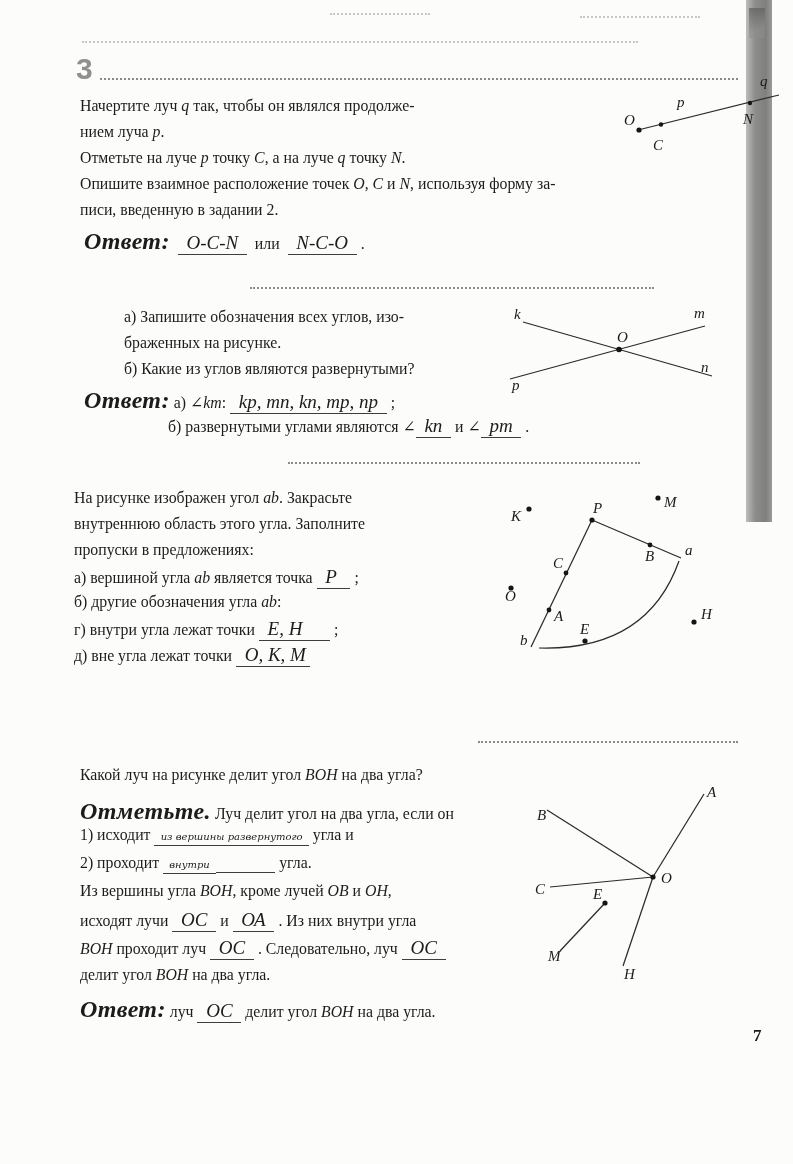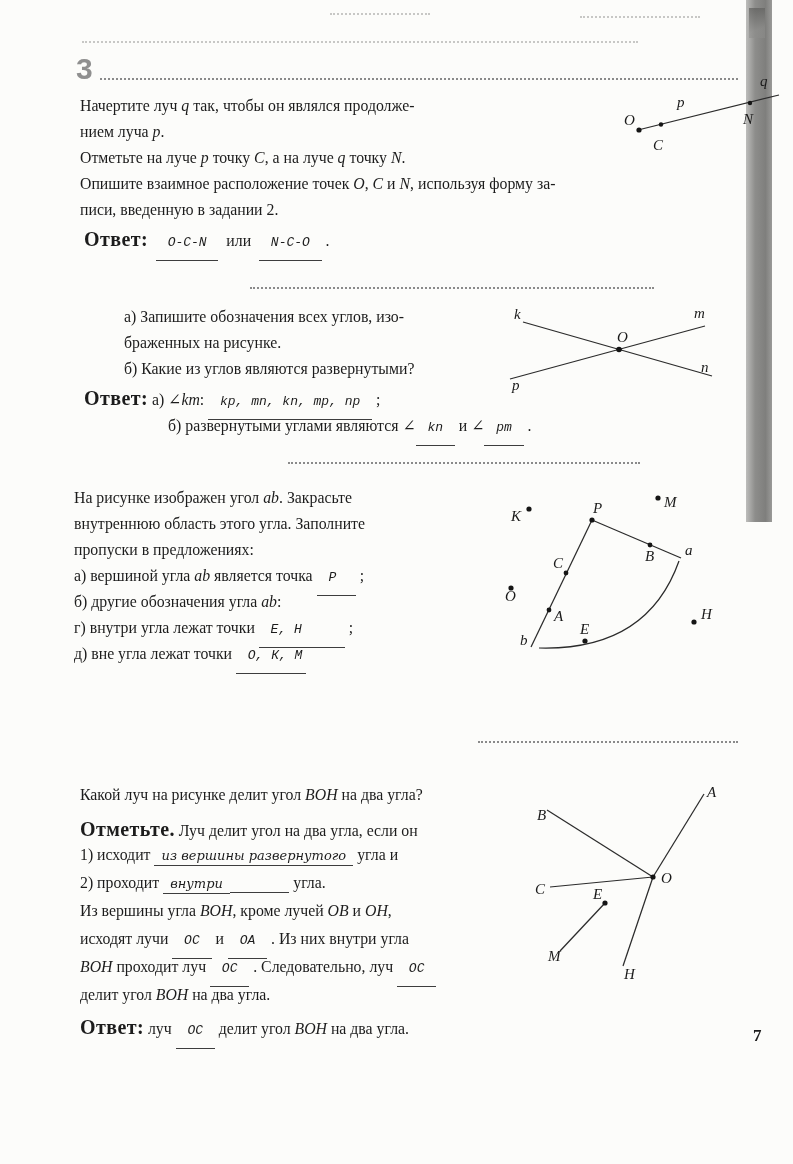--- a/index.html
+++ b/index.html
@@ -8,27 +8,27 @@
     background:#fcfcfa; overflow:hidden;
     font-family:"Liberation Serif","DejaVu Serif","DejaVu Sans",serif;
     color:#1c1c1c; font-size:15.8px;
   }
   .abs{position:absolute;}
   .col .ln{height:26px; white-space:pre;}
   .col6 .ln{height:28px; white-space:pre;}
   .ln{white-space:pre;}
   .seg-n{}
   .seg-i{font-style:italic;}
-  .seg-b{font-weight:bold; font-size:20px; letter-spacing:.4px;}
+  .seg-b{font-style:italic; font-weight:bold; font-size:24px; letter-spacing:.4px;}
   .seg-h, .seg-hs, .seg-u{
     display:inline-block; border-bottom:1.6px solid #3d3d3d;
     white-space:pre; vertical-align:baseline; line-height:1.05;
   }
-  .seg-h{font-style:italic; font-family:Liberation Mono, monospace; font-size:13px; padding:0 4px 10px;}
-  .seg-hs{font-style:italic; font-family:"DejaVu Serif",serif; font-size:13px; padding:0 3px 2px;}
+  .seg-h{font-style:italic; font-family:Liberation Serif, serif; font-size:19px; padding:0 4px 1px;}
+  .seg-hs{font-style:italic; font-family:"DejaVu Serif",serif; font-size:10px; padding:0 3px 2px;}
   .seg-u{padding:0 2px;}
   .task-num{
     font-family:"Liberation Sans","DejaVu Sans",sans-serif;
     font-weight:bold; font-size:30px; color:#8f8f8f;
   }
   .dotted{border-top:2px dotted #8a8a8a; height:0;}
   .dotted.faint{border-top:2px dotted #c7c7c5;}
   .side-bar{
     left:746px; top:0; width:26px; height:522px;
     background:linear-gradient(90deg,#bdbdbb 0%, #8d8d8b 35%, #7f7f7d 75%, #9a9a98 100%);
@@ -130,21 +130,21 @@
     <text x="190" y="70">a</text>
     <text x="10" y="116">O</text>
     <text x="59" y="136">A</text>
     <text x="85" y="149">E</text>
     <text x="206" y="134">H</text>
     <text x="25" y="160">b</text>
   </svg>
 
   <div class="abs dotted" style="left:478px; top:741px; width:260px;"></div>
 
-  <div class="abs col6" style="left:80px; top:766px;margin-top:20px;">
+  <div class="abs col6" style="left:80px; top:766px;">
     <div class="ln" style="height:32px;"><span class="seg-n">Какой луч на рисунке делит угол </span><span class="seg-i">BOH</span><span class="seg-n"> на два угла?</span></div>
     <div class="ln"><span class="seg-b">Отметьте.</span><span class="seg-n"> Луч делит угол на два угла, если он</span></div>
     <div class="ln"><span class="seg-n">1) исходит </span><span class="seg-hs"> из вершины развернутого </span><span class="seg-n"> угла и</span></div>
     <div class="ln"><span class="seg-n">2) проходит </span><span class="seg-hs"> внутри </span><span class="seg-u">              </span><span class="seg-n"> угла.</span></div>
     <div class="ln"><span class="seg-n">Из вершины угла </span><span class="seg-i">BOH</span><span class="seg-n">, кроме лучей </span><span class="seg-i">OB</span><span class="seg-n"> и </span><span class="seg-i">OH</span><span class="seg-n">,</span></div>
     <div class="ln"><span class="seg-n">исходят лучи </span><span class="seg-h"> ОС </span><span class="seg-n"> и </span><span class="seg-h"> ОА </span><span class="seg-n"> . Из них внутри угла</span></div>
     <div class="ln"><span class="seg-i">BOH</span><span class="seg-n"> проходит луч </span><span class="seg-h"> ОС </span><span class="seg-n"> . Следовательно, луч </span><span class="seg-h"> ОС </span></div>
     <div class="ln"><span class="seg-n">делит угол </span><span class="seg-i">BOH</span><span class="seg-n"> на два угла.</span></div>
     <div class="ln" style="margin-top:2px;"><span class="seg-b">Ответ:</span><span class="seg-n"> луч </span><span class="seg-h"> ОС </span><span class="seg-n"> делит угол </span><span class="seg-i">BOH</span><span class="seg-n"> на два угла.</span></div>
   </div>

